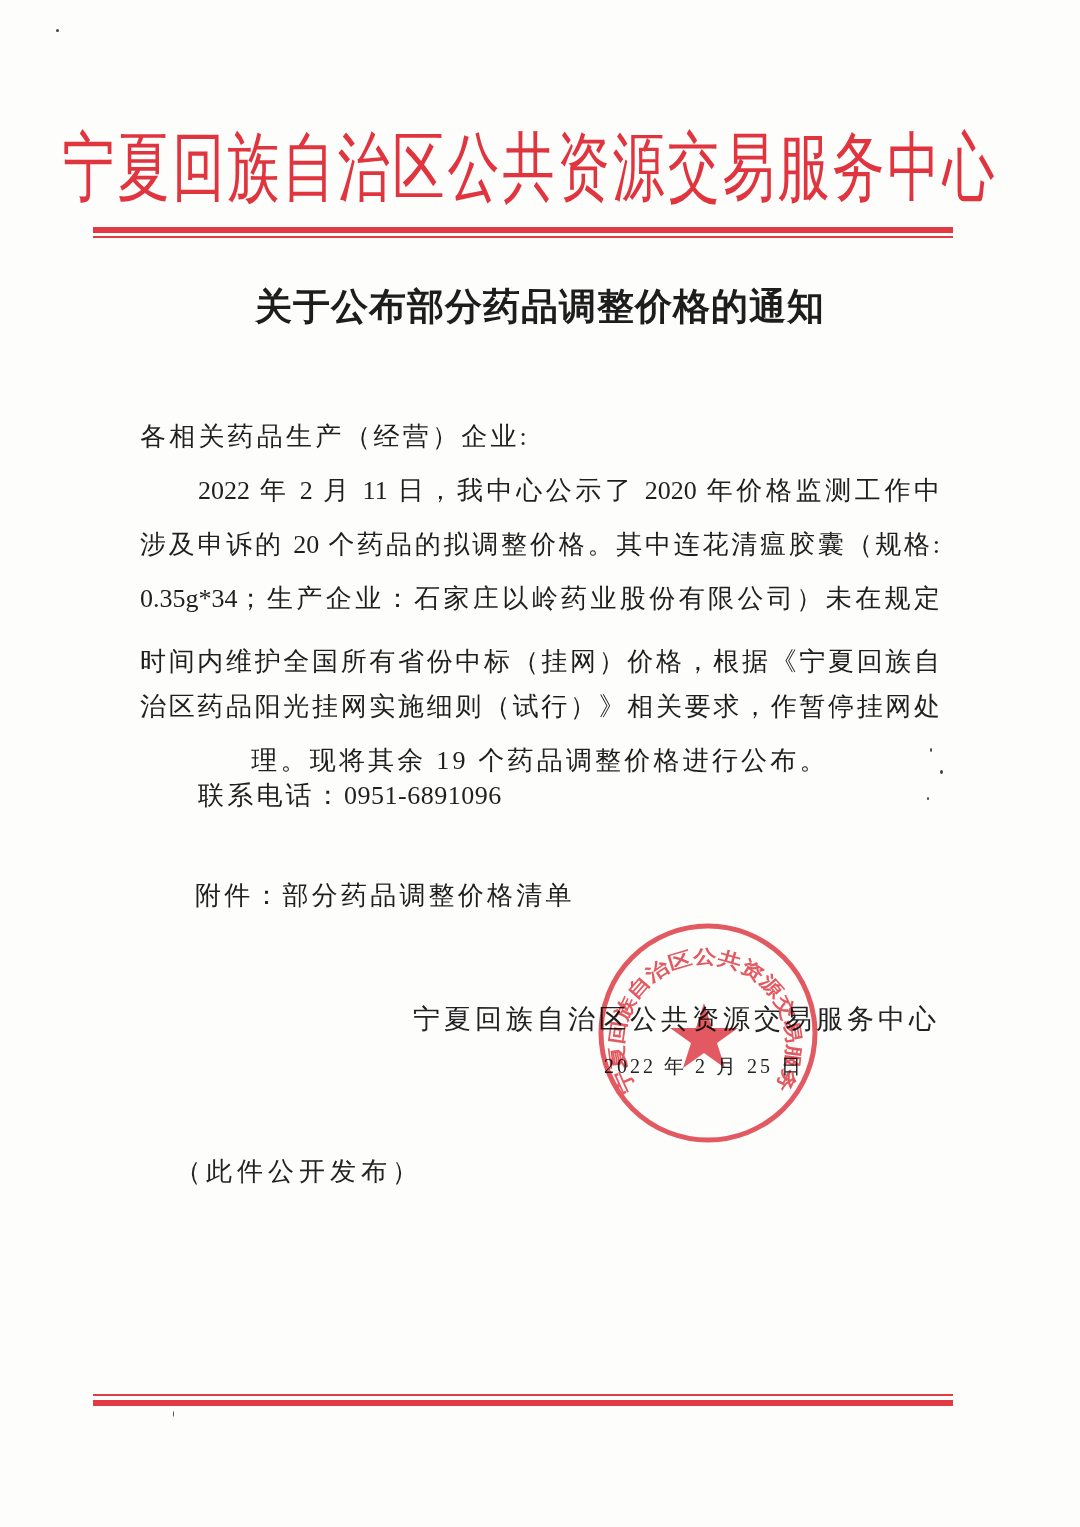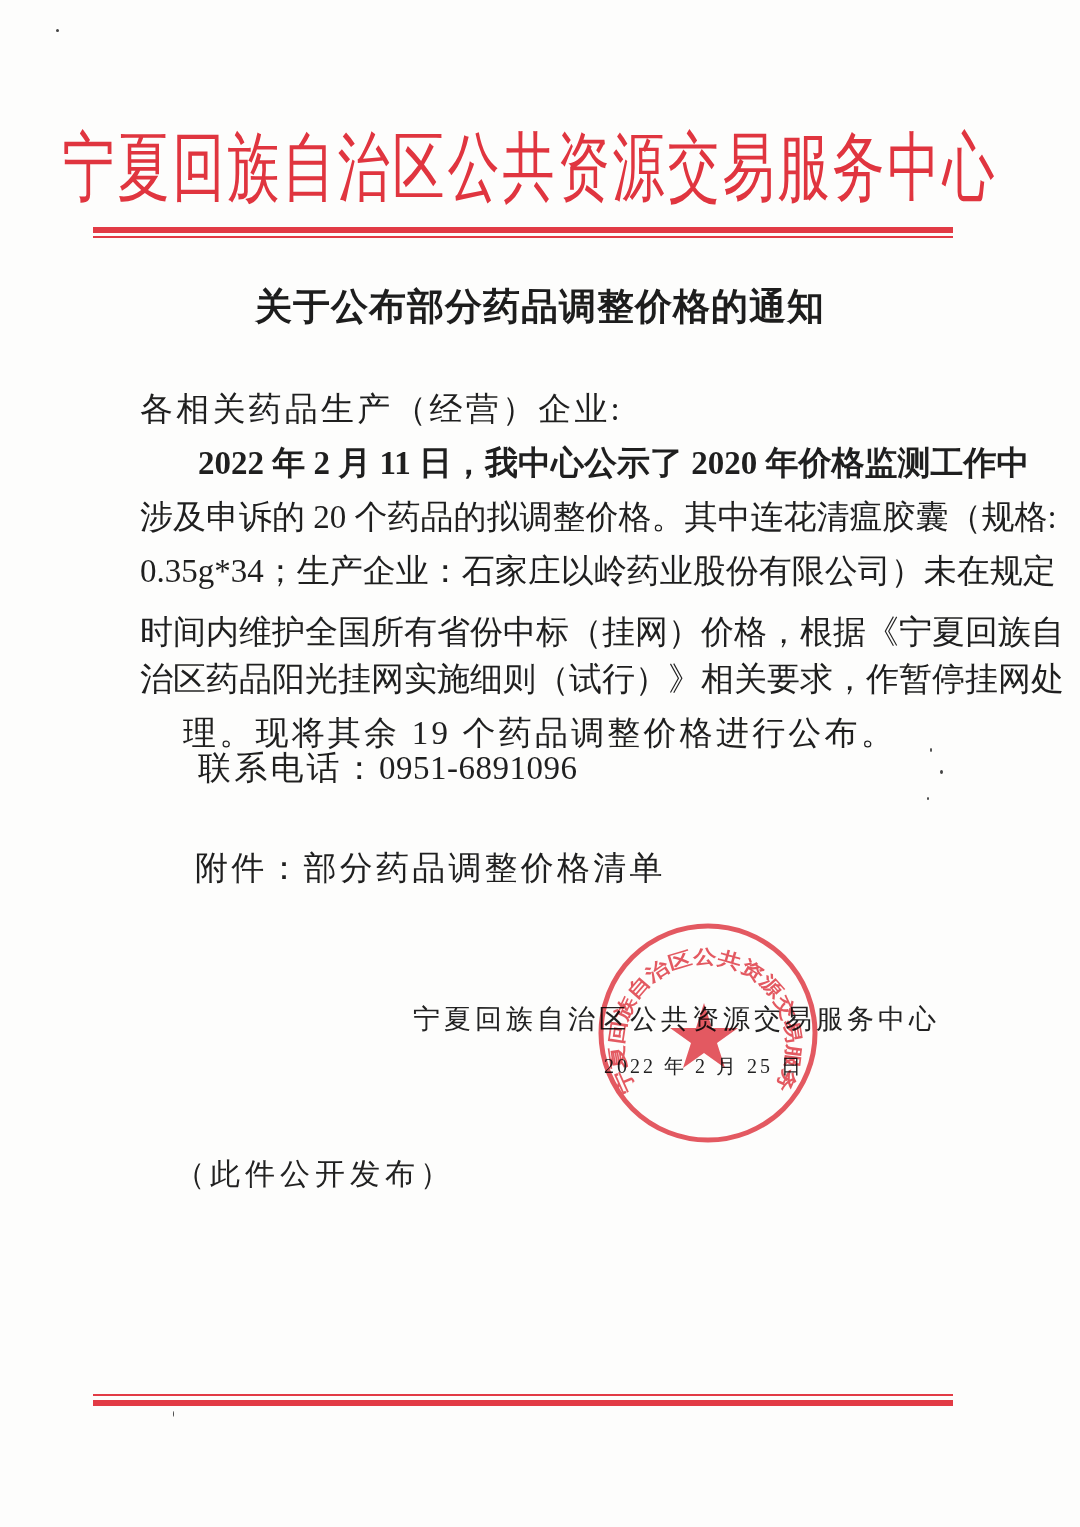--- a/index.html
+++ b/index.html
@@ -5,48 +5,48 @@
   html, body { margin:0; padding:0; }
   body { width:1080px; height:1527px; background:#fdfdfc; position:relative; overflow:hidden;
          font-family:"DejaVu Serif", "Liberation Serif", serif; color:#222; }
   .abs { position:absolute; }
   #masthead { left:100px; top:118px; width:860px; height:100px; display:flex; justify-content:center; align-items:center; }
   #masthead span { display:inline-block; color:#e0353f; font-family:"DejaVu Serif", serif;
         font-size:52px; transform:scaleY(1.45); letter-spacing:3px; font-weight:normal; white-space:nowrap; }
   .rule { position:absolute; left:93px; width:860px; background:#e23b45; }
   #title { left:0; width:1080px; top:282px; text-align:center; font-size:37px; font-weight:bold;
            color:#1d1d1d; letter-spacing:1px; font-family:"DejaVu Serif", serif; }
-  .body-line { position:absolute; left:140px; width:800px; font-size:33px; line-height:34px; color:#1f1f1f;
-               white-space:nowrap; font-family:"Liberation Serif", "DejaVu Serif", serif; letter-spacing:3.2px; }
+  .body-line { position:absolute; left:140px; width:800px; font-size:26px; line-height:34px; color:#1f1f1f;
+               white-space:nowrap; font-family:"Liberation Serif", "DejaVu Serif", serif; letter-spacing:3.2px;margin-top:28px; }
   .just { text-align:justify; text-align-last:justify; letter-spacing:0; }
   #salutation { top:392px; }
   #sign-org { right:140px; top:1001px; font-size:27px; letter-spacing:4px; color:#222; white-space:nowrap;
               font-family:"Liberation Serif","DejaVu Serif",serif; }
   #sign-date { right:276px; top:1053px; font-size:20px; letter-spacing:3px; color:#222; white-space:nowrap;
                font-family:"Liberation Serif","DejaVu Serif",serif; }
-  #public-note { left:175px; top:1154px; font-size:30px; letter-spacing:5px; color:#222;
+  #public-note { left:175px; top:1154px; font-size:26px; letter-spacing:5px; color:#222;
                  font-family:"Liberation Serif","DejaVu Serif",serif; }
   #seal { left:596px; top:921px; width:224px; height:224px; opacity:0.82; mix-blend-mode:multiply; }
   .speck { position:absolute; width:3px; height:3px; background:#444; border-radius:50%; }
 </style>
 </head>
 <body>
 
 <div id="masthead" class="abs">
   <span>宁夏回族自治区公共资源交易服务中心</span>
 </div>
 
 <div class="rule" style="top:227px;height:6px;"></div>
 <div class="rule" style="top:236px;height:2px;"></div>
 
 <div id="title" class="abs">关于公布部分药品调整价格的通知</div>
 
 <div id="salutation" class="body-line">各相关药品生产（经营）企业:</div>
 
-<div class="body-line" style="top:446px;padding-left:58px;width:742px;font-weight:bold;">
+<div class="body-line" style="top:446px;padding-left:58px;width:742px;">
   <div class="just">2022 年 2 月 11 日，我中心公示了 2020 年价格监测工作中</div>
 </div>
 <div class="body-line" style="top:500px;">
   <div class="just">涉及申诉的 20 个药品的拟调整价格。其中连花清瘟胶囊（规格:</div>
 </div>
 <div class="body-line" style="top:554px;">
   <div class="just">0.35g*34；生产企业：石家庄以岭药业股份有限公司）未在规定</div>
 </div>
 <div class="body-line" style="top:618px;font-family:Liberation Mono, monospace;">
   <div class="just">时间内维护全国所有省份中标（挂网）价格，根据《宁夏回族自</div>

